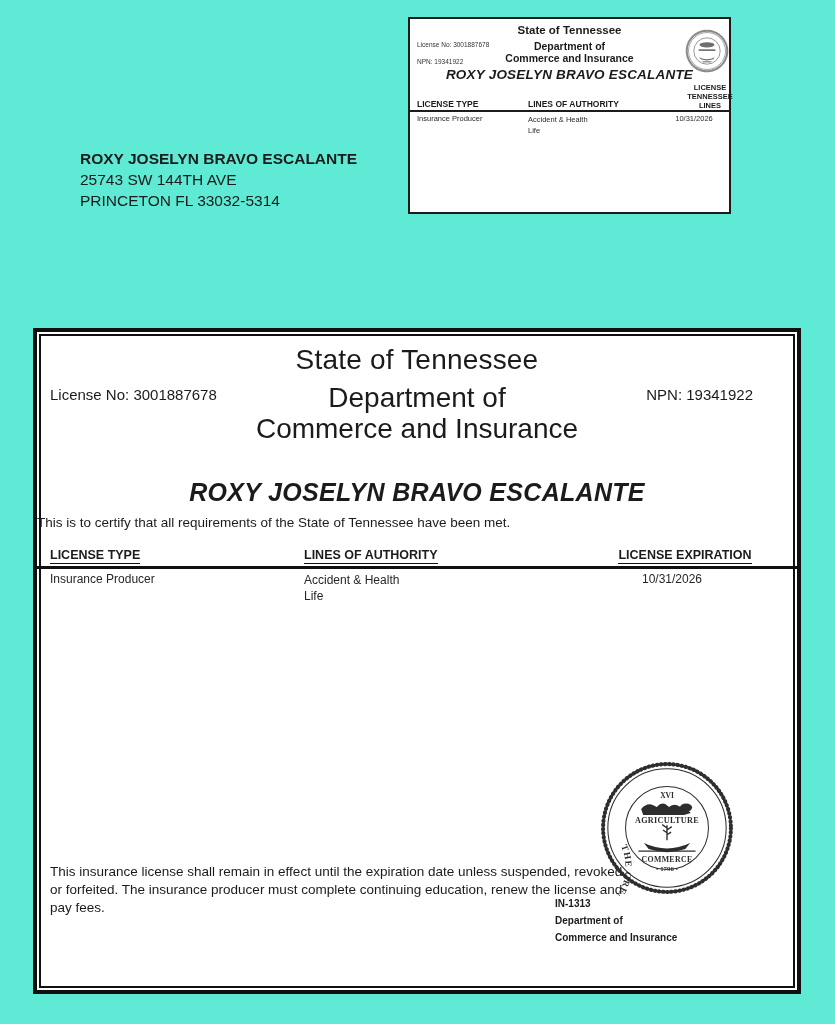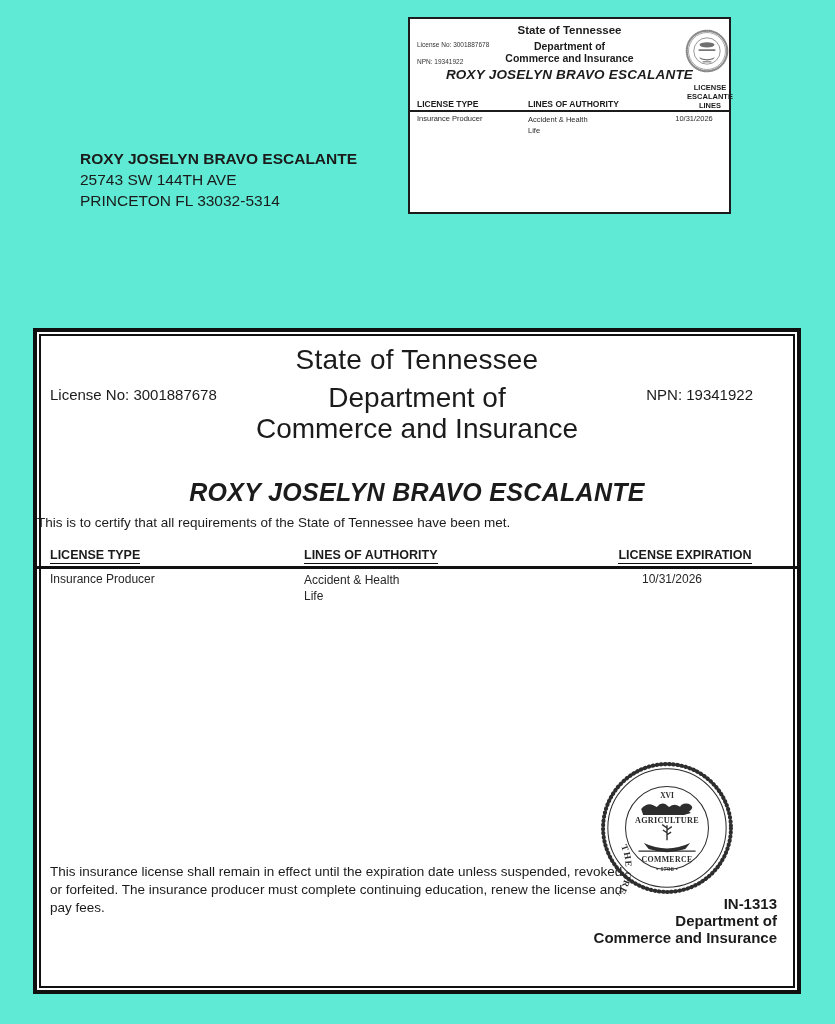--- a/index.html
+++ b/index.html
@@ -71,22 +71,22 @@
   .cert .t-v1 { position: absolute; top: 240px; left: 13px;  font-size: 12px; color: #262626; }
   .cert .t-v2 { position: absolute; top: 240px; left: 267px; font-size: 12px; color: #262626; line-height: 16px; }
   .cert .t-v3 { position: absolute; top: 240px; right: 36px; width: 178px; text-align: center;
     font-size: 12px; color: #262626; }
 
   .cert .t-notice { position: absolute; top: 531px; left: 13px; width: 580px;
     font-size: 13.5px; line-height: 18px; }
 
   .cert .big-seal { position: absolute; left: 562px; top: 428px; width: 136px; height: 136px; }
 
-  .cert .t-form { position: absolute; top: 563px; left: 518px; width: 222px; text-align: right;
-    font-weight: bold; font-size: 15px; line-height: 17px; }
+  .cert .t-form { position: absolute; top: 563px; left: 518px; width: 222px; text-align: left;
+    font-weight: bold; font-size: 10px; line-height: 17px; }
 
   .seal-ink { fill: #2d2d2d; }
 </style>
 </head>
 <body>
 
 <div class="page">
 
   <div class="card">
     <div class="c-state">State of Tennessee</div>
@@ -102,21 +102,21 @@
       <ellipse cx="100" cy="72" rx="34" ry="12" fill="#6e6e6e"></ellipse>
       <rect x="62" y="92" width="76" height="8" fill="#777777"></rect>
       <path d="M64 128 q36 18 72 0 l-8 10 q-28 10 -56 0 z" fill="#6e6e6e"></path>
       <rect x="80" y="146" width="40" height="6" fill="#8a8a8a"></rect>
     </svg>
 
     <div class="c-name">ROXY JOSELYN BRAVO ESCALANTE</div>
 
     <div class="c-exp-hdr">
       <div>LICENSE</div>
-      <div>ESCALANTE</div>
+      <div>TENNESSEE</div>
       <div><span class="u">LINES</span></div>
     </div>
     <div class="c-h1"><span>LICENSE TYPE</span></div>
     <div class="c-h2"><span>LINES OF AUTHORITY</span></div>
     <div class="c-rule"></div>
     <div class="c-v1">Insurance Producer</div>
     <div class="c-v2">
       <div>Accident &amp; Health</div>
       <div>Life</div>
     </div>

